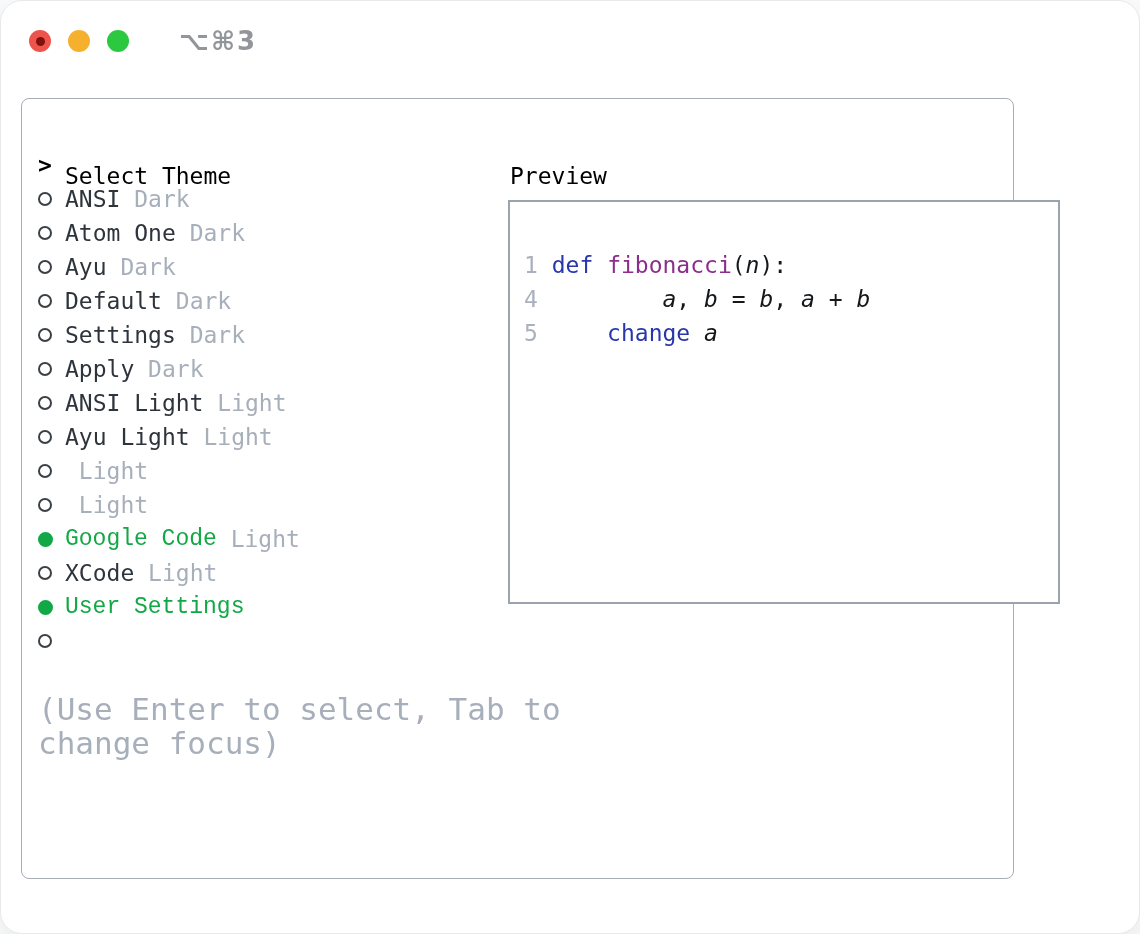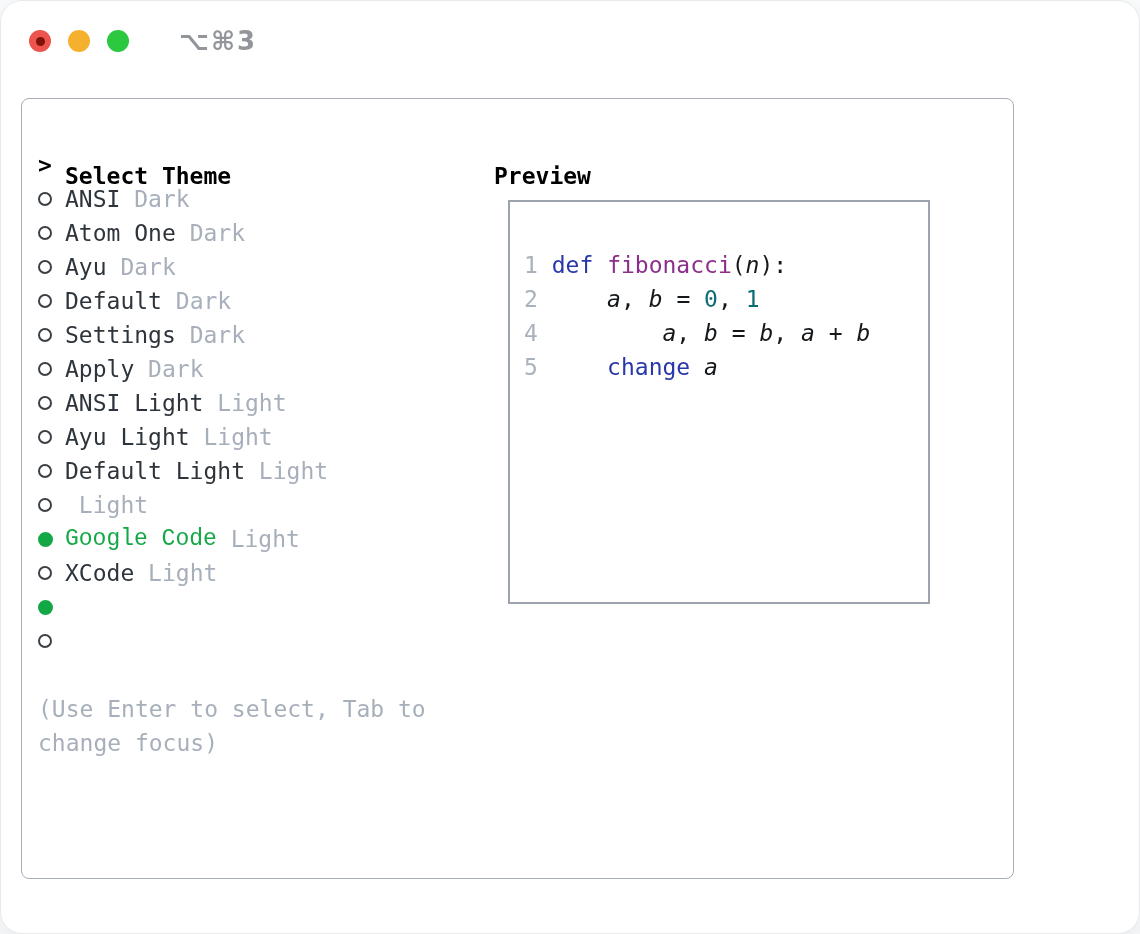--- a/index.html
+++ b/index.html
@@ -36,34 +36,34 @@
     position:absolute;left:20px;top:97px;
     width:993px;height:781px;
     border:1.5px solid var(--panel-border);
     border-radius:8px;background:#fff;
     box-sizing:border-box;
   }
   .left-col{position:absolute;left:16px;top:49px;}
   .row{display:flex;align-items:center;height:34px;font-size:23px;color:var(--item-text);}
   .marker{width:27px;display:flex;align-items:center;flex:none;}
   .cursor{color:#000;font-weight:700;font-size:23px;}
-  .hdr{font-weight:700;color:#000;margin-top:21px;}
+  .hdr{font-weight:400;color:#000;margin-top:21px;}
   .circle{width:14px;height:14px;border-radius:50%;border:2px solid #3b4046;box-sizing:border-box;background:transparent;}
   .circle.sel{width:15px;height:15px;background:var(--accent-green);border-color:var(--accent-green);}
   .t-name{color:var(--item-text);white-space:pre;}
   .t-name.sel-text{color:var(--accent-green);font-family:Liberation Mono, monospace;}
   .t-variant{color:var(--muted-text);margin-left:13.85px;white-space:pre;}
   .apply-hdr{margin-top:34px;}
   .help{margin-top:34px;}
-  .help-line{font-size:23px;line-height:34px;color:var(--muted-text);white-space:pre;}
+  .help-line{font-size:31px;line-height:34px;color:var(--muted-text);white-space:pre;}
   
-  .preview-title{position:absolute;left:472px;top:49px;}
+  .preview-title{position:absolute;left:488px;top:49px;}
   .preview-box{
     position:absolute;left:486px;top:101px;
-    width:422px;height:404px;
+    width:552px;height:404px;
     border:2px solid var(--preview-border);
     box-sizing:border-box;
     padding:46px 0 0 14px;
     background:#fff;
   }
   .pline{height:34px;line-height:34px;font-size:23px;white-space:pre;}
   .lineno{display:inline-block;min-width:13.85px;color:var(--line-number);}
   .tk-kwd{color:var(--syntax-keyword);}
   .tk-typ{color:var(--syntax-function);}
   .tk-lit{color:var(--syntax-literal);}
@@ -148,21 +148,20 @@
             <span class="marker">
               <span class="circle"></span>
             </span>
             <span class="t-name">Ayu Light</span>
             <span class="t-variant">Light</span>
           </div>
           <div class="row">
             <span class="marker">
               <span class="circle"></span>
             </span>
-            <span class="t-name">Default Light</span>
             <span class="t-variant">Light</span>
           </div>
           <div class="row">
             <span class="marker">
               <span class="circle"></span>
             </span>
             <span class="t-variant">Light</span>
           </div>
           <div class="row">
             <span class="marker">
@@ -179,20 +178,21 @@
             <span class="t-variant">Light</span>
           </div>
         </div>
 
 
       <div id="apply-list">
           <div class="row">
             <span class="marker">
               <span class="circle sel"></span>
             </span>
+            <span class="t-name sel-text">User Settings</span>
           </div>
           <div class="row">
             <span class="marker">
               <span class="circle"></span>
             </span>
           </div>
         </div>
 
       <div class="help" id="help">
           <div class="help-line">(Use Enter to select, Tab to</div>
@@ -200,21 +200,20 @@
         </div>
     </div>
 
     <div class="row preview-title">
       <span class="hdr">Preview</span>
     </div>
 
     <div class="preview-box">
       <div id="preview-lines">
           <div class="pline"><span class="lineno">1</span><span class="tk-pln"> </span><span class="tk-kwd">def</span><span class="tk-pln"> </span><span class="tk-typ">fibonacci</span><span class="tk-pln">(</span><span class="tk-var">n</span><span class="tk-pln">):</span></div>
-          <div class="pline"><span class="lineno">2</span><span class="tk-pln">     </span><span class="tk-var">a</span><span class="tk-pln">, </span><span class="tk-var">b</span><span class="tk-pln"> = </span><span class="tk-lit">0</span><span class="tk-pln">, </span><span class="tk-lit">1</span></div>
           <div class="pline"><span class="lineno">4</span><span class="tk-pln">         </span><span class="tk-var">a</span><span class="tk-pln">, </span><span class="tk-var">b</span><span class="tk-pln"> = </span><span class="tk-var">b</span><span class="tk-pln">, </span><span class="tk-var">a</span><span class="tk-pln"> + </span><span class="tk-var">b</span></div>
           <div class="pline"><span class="lineno">5</span><span class="tk-pln">     </span><span class="tk-kwd">change</span><span class="tk-pln"> </span><span class="tk-var">a</span></div>
           <div class="pline"><span class="lineno"></span></div>
         </div>
     </div>
 
   </div>
 </div>
 
 </body></html>

